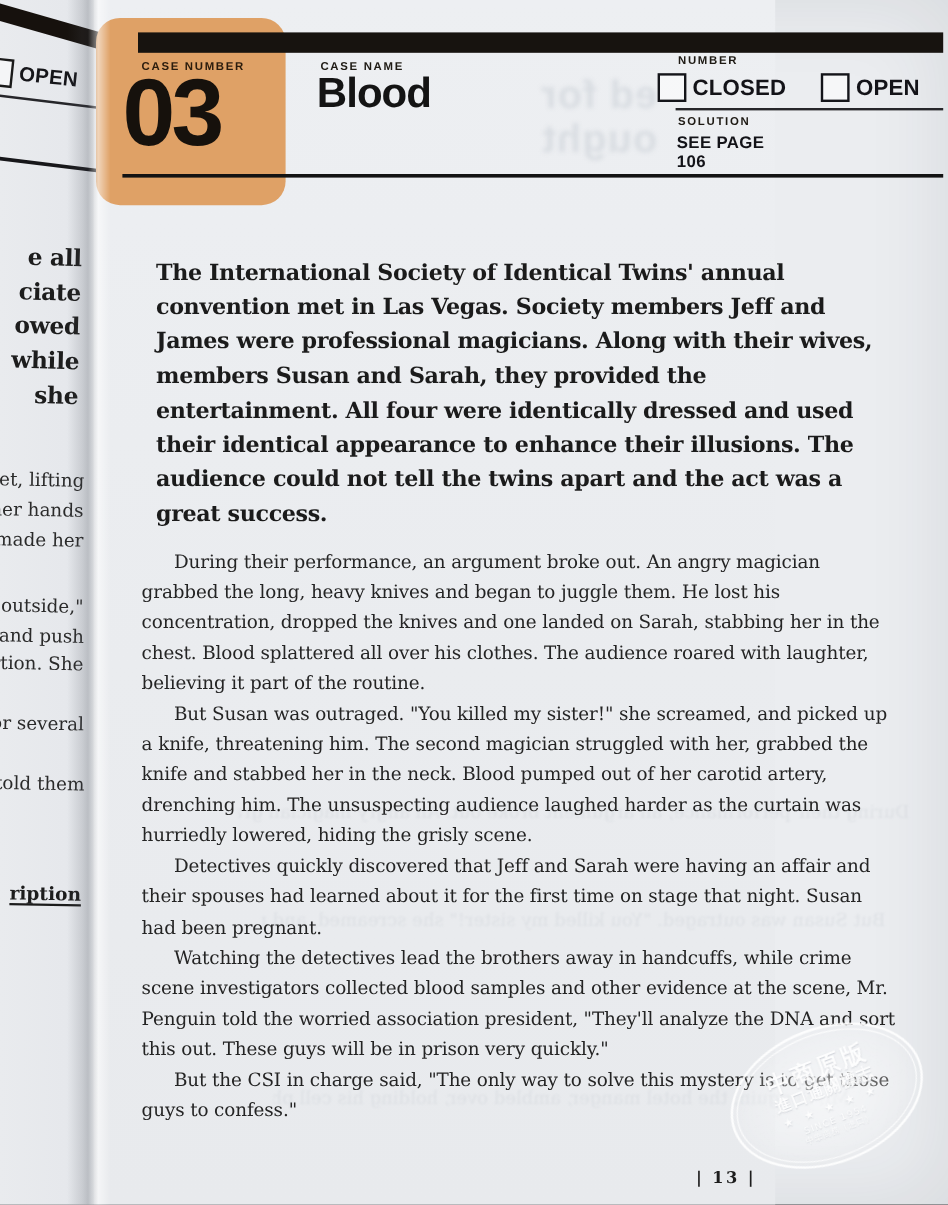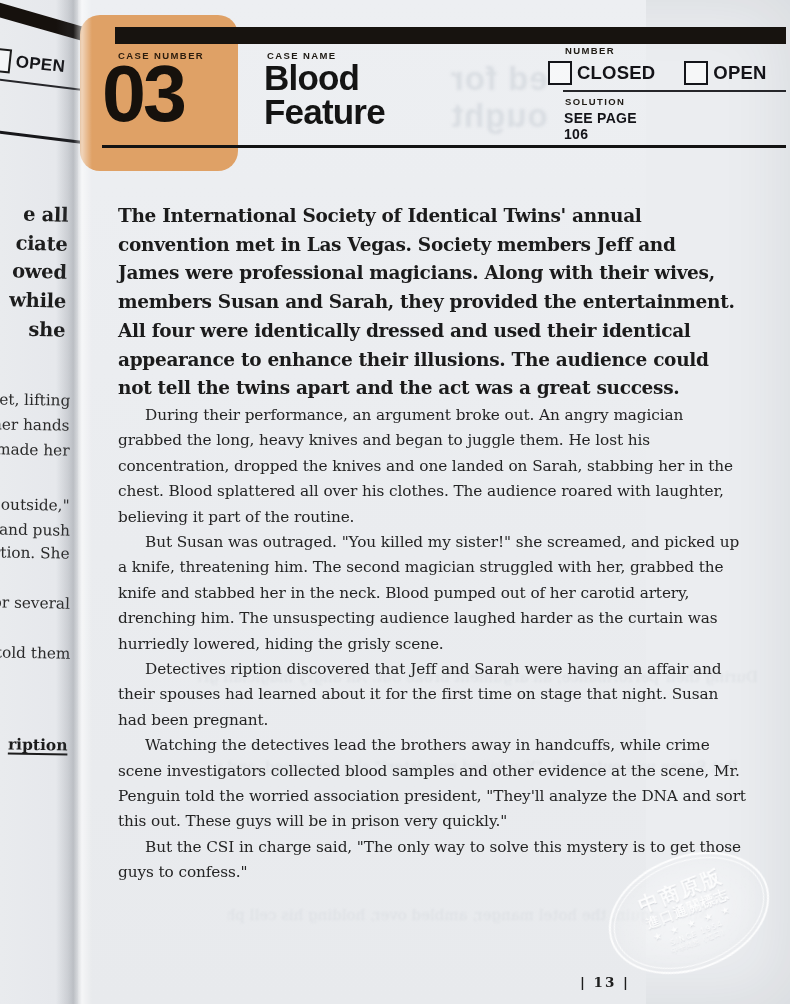--- a/index.html
+++ b/index.html
@@ -57,21 +57,21 @@
   .cbx-label { font-size:18.5px; font-weight:bold; letter-spacing:0.2px; color:#131318; margin-left:5px; }
   .cbx-gap { width:29px; }
   .rule-thin { position:absolute; left:485px; top:90px; width:223px; height:2px; background:#26262a; z-index:2; }
   .solution-value { position:absolute; left:486px; top:110px; z-index:2; font-size:14px; font-weight:bold;
     letter-spacing:0.3px; color:#131318; }
   .rule-main { position:absolute; left:24px; top:145px; width:684px; height:3px; background:#131313; z-index:2; }
   
   .story { position:absolute; left:40px; top:202px; width:630px; z-index:2;
     font-family:"DejaVu Serif", serif; }
   .intro { max-width:618px; font-size:18.5px; font-weight:bold; line-height:28.7px;
-    color:#1b1b1b; letter-spacing:-0.3px; margin:0; }
+    color:#1b1b1b; letter-spacing:-0.3px; margin:12px; }
   .para { margin:0; font-size:15.3px; line-height:25.4px; color:#242424;
     letter-spacing:-0.1px; text-indent:27px; }
   .para-first { }
   .ghost-line { position:absolute; z-index:1; transform:scaleX(-1); white-space:nowrap; overflow:hidden;
     font-family:"DejaVu Serif", serif; font-size:15px; color:#d3d7dc; filter:blur(1.1px); opacity:0.55; }
   
   .stamp { position:absolute; left:528px; top:856px; width:166px; height:114px; z-index:3;
     transform:rotate(-21deg); filter:blur(0.4px); }
   .stamp-oval { position:absolute; inset:0; border:2.5px solid rgba(255,255,255,0.9); border-radius:50%;
     background:radial-gradient(ellipse at center, rgba(255,255,255,0.5) 0%, rgba(255,255,255,0.18) 58%, rgba(255,255,255,0) 76%); }
@@ -129,21 +129,20 @@
 
     <div class="tab"></div>
     <div class="topbar"></div>
 
     <div class="lbl lbl-case-number">CASE NUMBER</div>
     <div class="case-number">03</div>
 
     <div class="lbl lbl-case-name">CASE NAME</div>
     <div class="case-name">
       <div>Blood</div>
-      <div>Feature</div>
     </div>
 
     <div class="lbl lbl-status">NUMBER</div>
     <div class="status-row">
       <span class="cbx"></span>
       <span class="cbx-label">CLOSED</span>
       <span class="cbx-gap"></span>
       <span class="cbx"></span>
       <span class="cbx-label">OPEN</span>
     </div>
@@ -153,21 +152,21 @@
     <div class="rule-main"></div>
 
     <div class="ghost-line" style="left:120px; top:668px; width:560px">During their performance, an argument broke out. An angry magician grabbed the long, heavy knives and began to juggle them. He lost his concentration, dropped the knives and one landed on Sarah, stabbing her in the chest. Blood splattered all over his clothes. The audience roared with laughter, believing it part of the routine.</div>
     <div class="ghost-line" style="left:140px; top:758px; width:520px">But Susan was outraged. "You killed my sister!" she screamed, and picked up a knife, threatening him. The second magician struggled with her, grabbed the knife and stabbed her in the neck. Blood pumped out of her carotid artery, drenching him. The unsuspecting audience laughed harder as the curtain was hurriedly lowered, hiding the grisly scene.</div>
     <div class="ghost-line" style="left:150px; top:906px; width:480px">Mr. Penguin, the hotel manger, ambled over, holding his cell phone to his ear as he reported the incident. "No one touch anything here," he said to the people milling around backstage. "We need to preserve the scene and the evidence."</div>
 
     <div class="story">
       <p class="intro">The International Society of Identical Twins' annual convention met in Las Vegas. Society members Jeff and James were professional magicians. Along with their wives, members Susan and Sarah, they provided the entertainment. All four were identically dressed and used their identical appearance to enhance their illusions. The audience could not tell the twins apart and the act was a great success.</p>
       <p class="para para-first">During their performance, an argument broke out. An angry magician grabbed the long, heavy knives and began to juggle them. He lost his concentration, dropped the knives and one landed on Sarah, stabbing her in the chest. Blood splattered all over his clothes. The audience roared with laughter, believing it part of the routine.</p>
       <p class="para">But Susan was outraged. "You killed my sister!" she screamed, and picked up a knife, threatening him. The second magician struggled with her, grabbed the knife and stabbed her in the neck. Blood pumped out of her carotid artery, drenching him. The unsuspecting audience laughed harder as the curtain was hurriedly lowered, hiding the grisly scene.</p>
-      <p class="para">Detectives ription discovered that Jeff and Sarah were having an affair and their spouses had learned about it for the first time on stage that night. Susan had been pregnant.</p>
+      <p class="para">Detectives quickly discovered that Jeff and Sarah were having an affair and their spouses had learned about it for the first time on stage that night. Susan had been pregnant.</p>
       <p class="para">Watching the detectives lead the brothers away in handcuffs, while crime scene investigators collected blood samples and other evidence at the scene, Mr. Penguin told the worried association president, "They'll analyze the DNA and sort this out. These guys will be in prison very quickly."</p>
       <p class="para">But the CSI in charge said, "The only way to solve this mystery is to get those guys to confess."</p>
 
     </div>
 
     <div class="stamp">
       <div class="stamp-oval"></div>
       <div class="stamp-oval-inner"></div>
       <div class="stamp-content">
         <div class="stamp-l1">中商原版</div>

